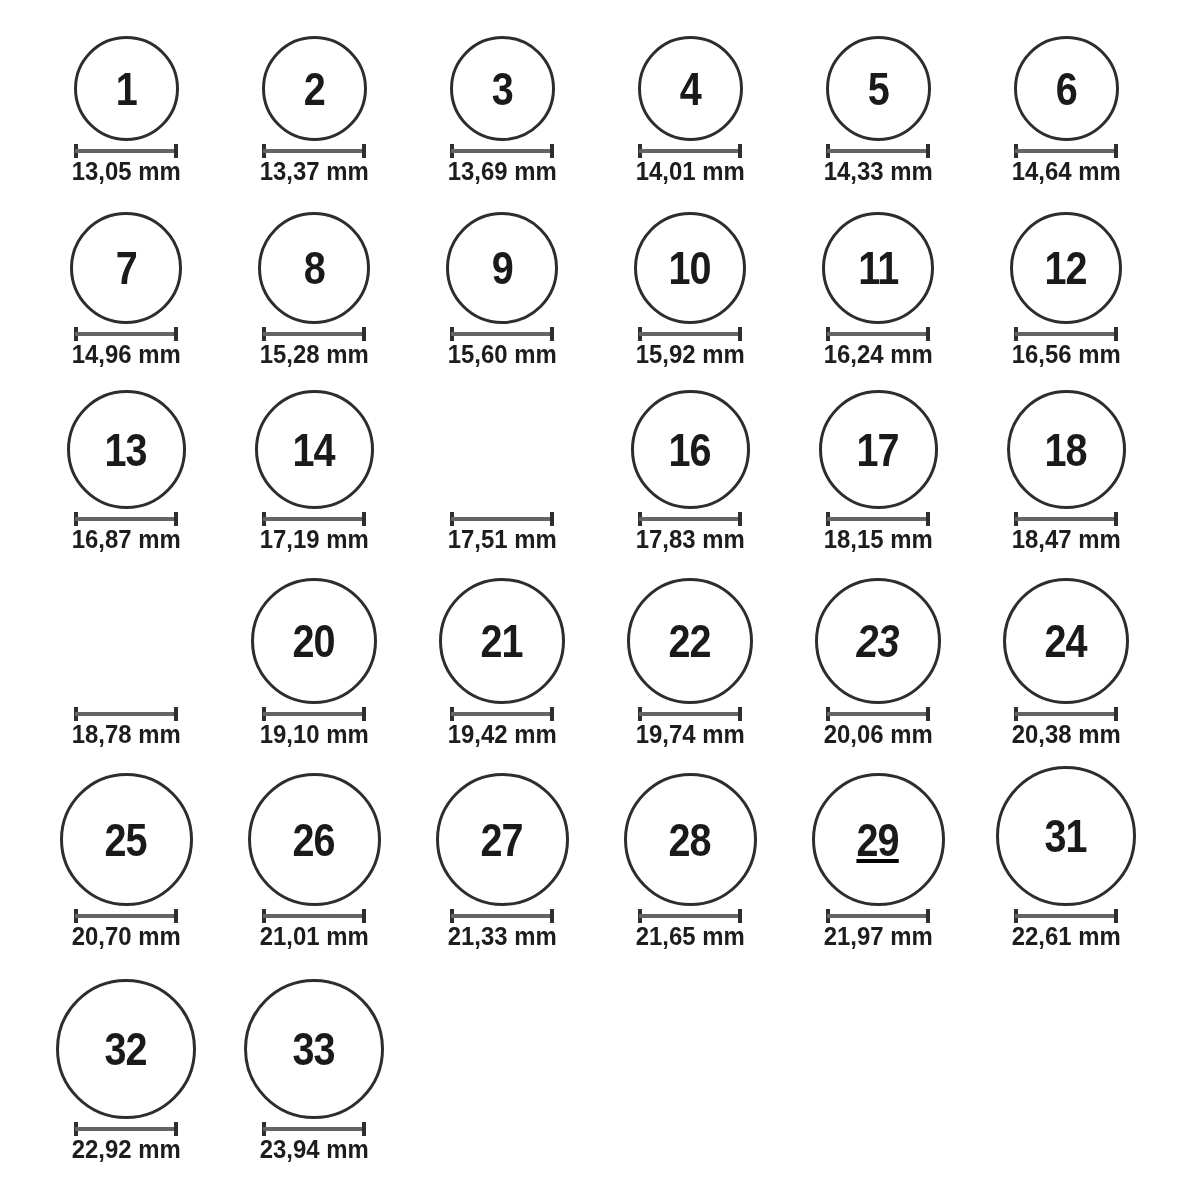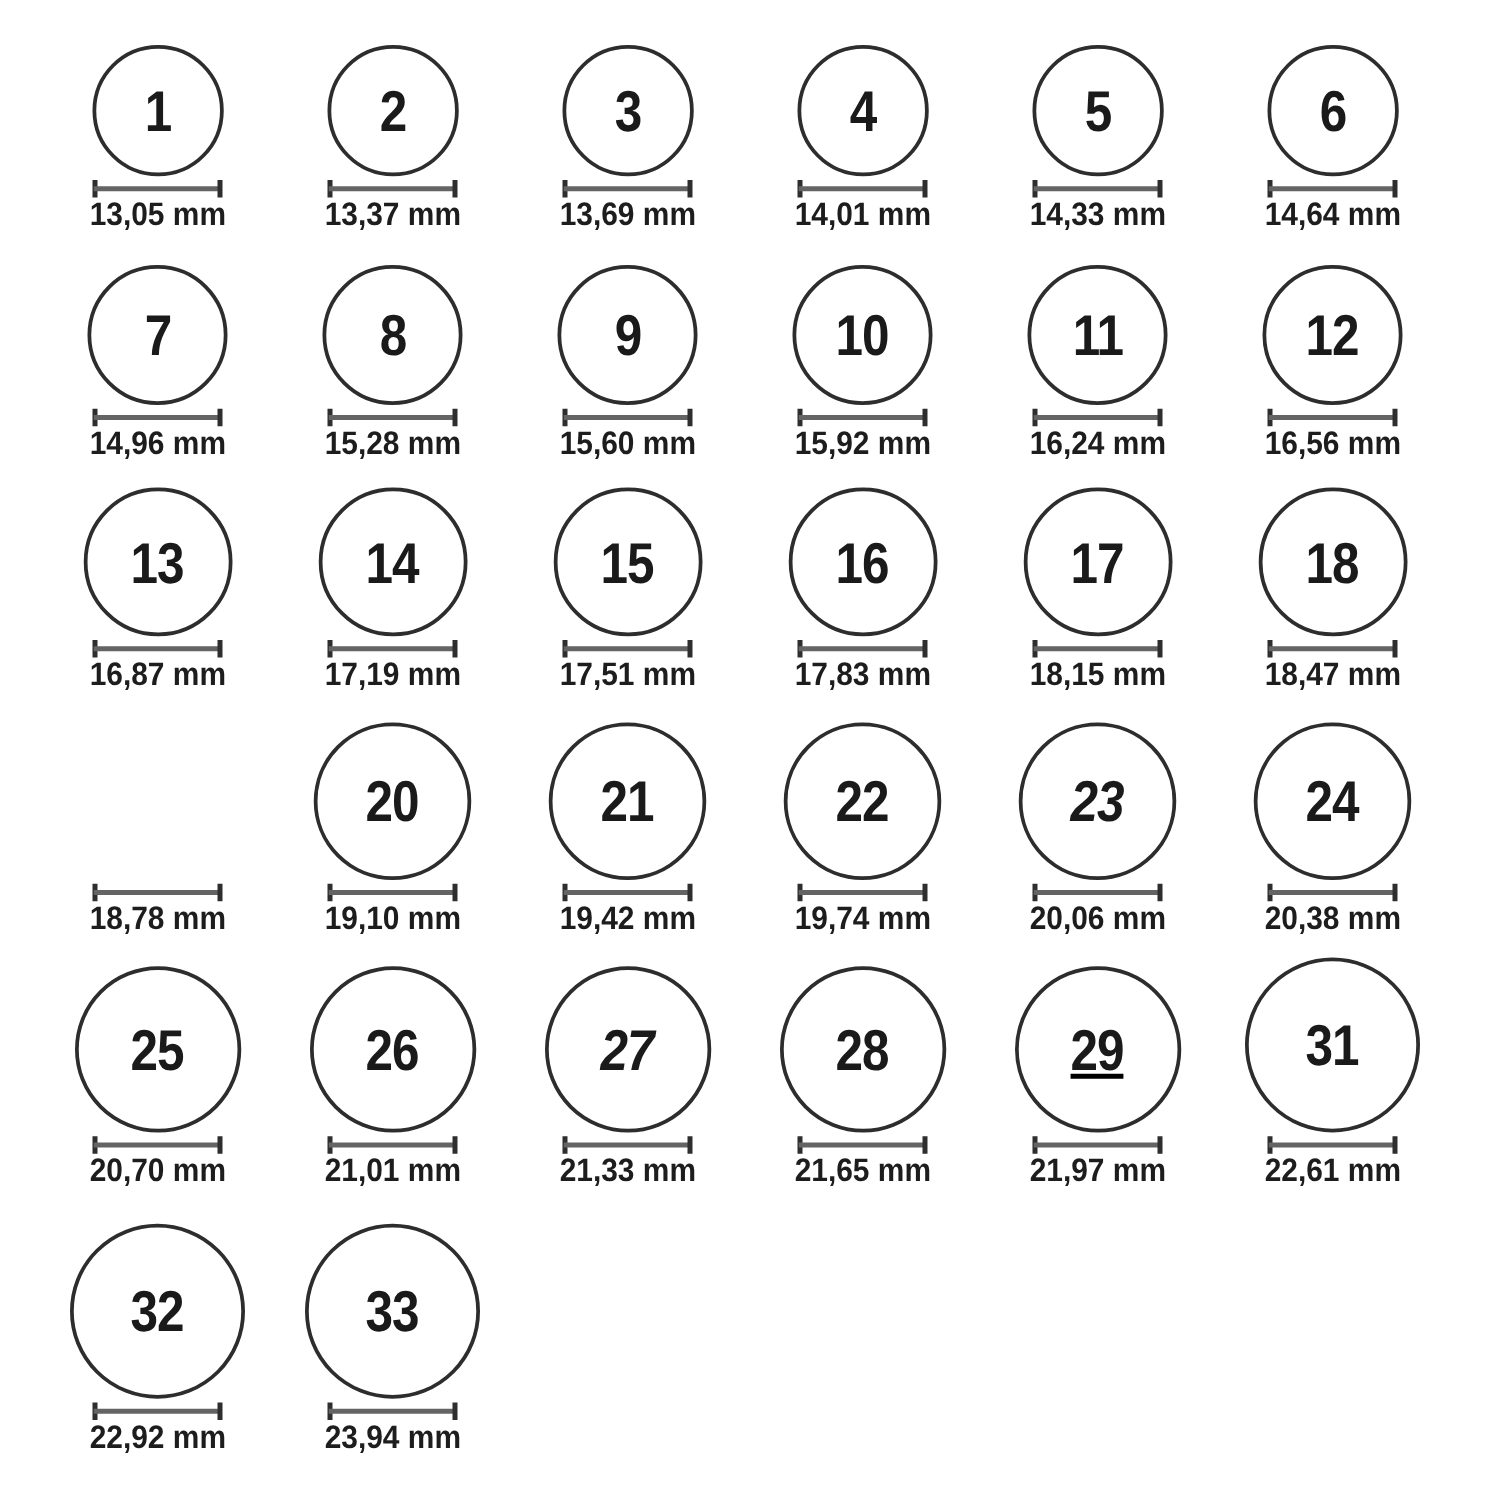--- a/index.html
+++ b/index.html
@@ -233,23 +233,20 @@
           <span class="num">14</span>
         </div>
         <div class="dim-line">
           <div class="tick left"></div>
           <div class="dim-bar"></div>
           <div class="tick right"></div>
         </div>
         <div class="label">17,19 mm</div>
       </div>
       <div class="cell">
-        <div class="circle" style="width: 119px; height: 119px;">
-          <span class="num">15</span>
-        </div>
         <div class="dim-line">
           <div class="tick left"></div>
           <div class="dim-bar"></div>
           <div class="tick right"></div>
         </div>
         <div class="label">17,51 mm</div>
       </div>
       <div class="cell">
         <div class="circle" style="width: 119px; height: 119px;">
           <span class="num">16</span>
@@ -362,21 +359,21 @@
           <span class="num">26</span>
         </div>
         <div class="dim-line">
           <div class="tick left"></div>
           <div class="dim-bar"></div>
           <div class="tick right"></div>
         </div>
         <div class="label">21,01 mm</div>
       </div>
       <div class="cell">
-        <div class="circle" style="width: 133px; height: 133px; font-style: italic;">
+        <div class="circle" style="width: 133px; height: 133px;">
           <span class="num">27</span>
         </div>
         <div class="dim-line">
           <div class="tick left"></div>
           <div class="dim-bar"></div>
           <div class="tick right"></div>
         </div>
         <div class="label">21,33 mm</div>
       </div>
       <div class="cell">

